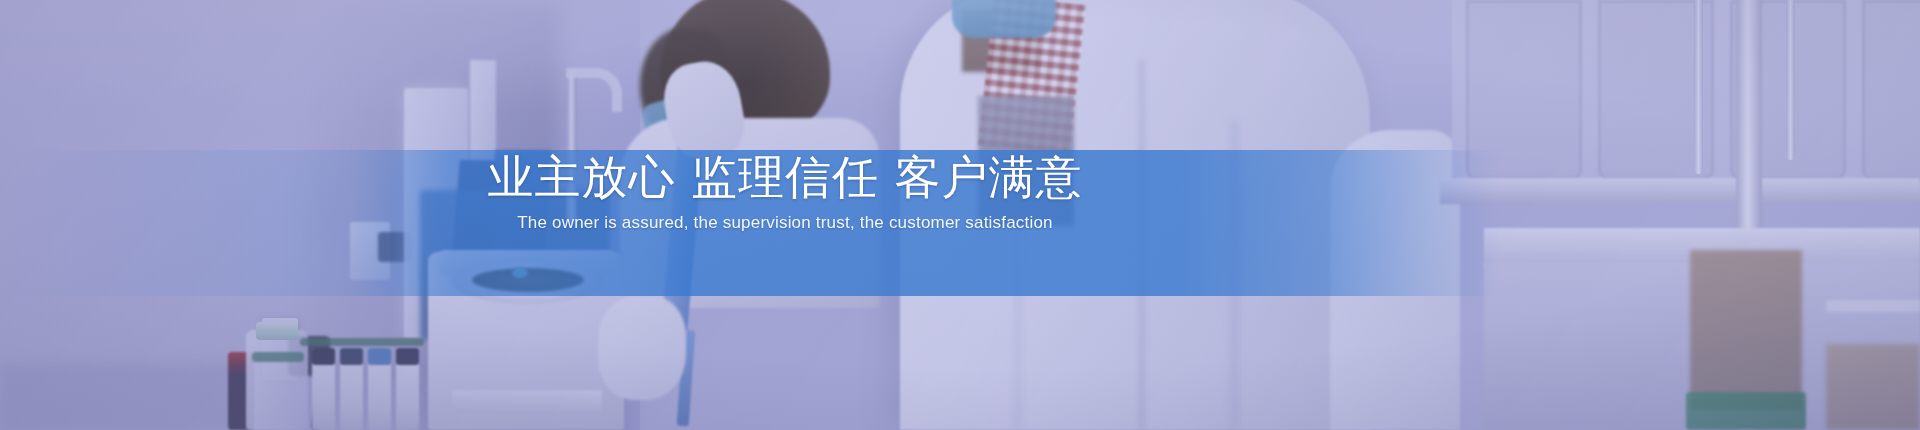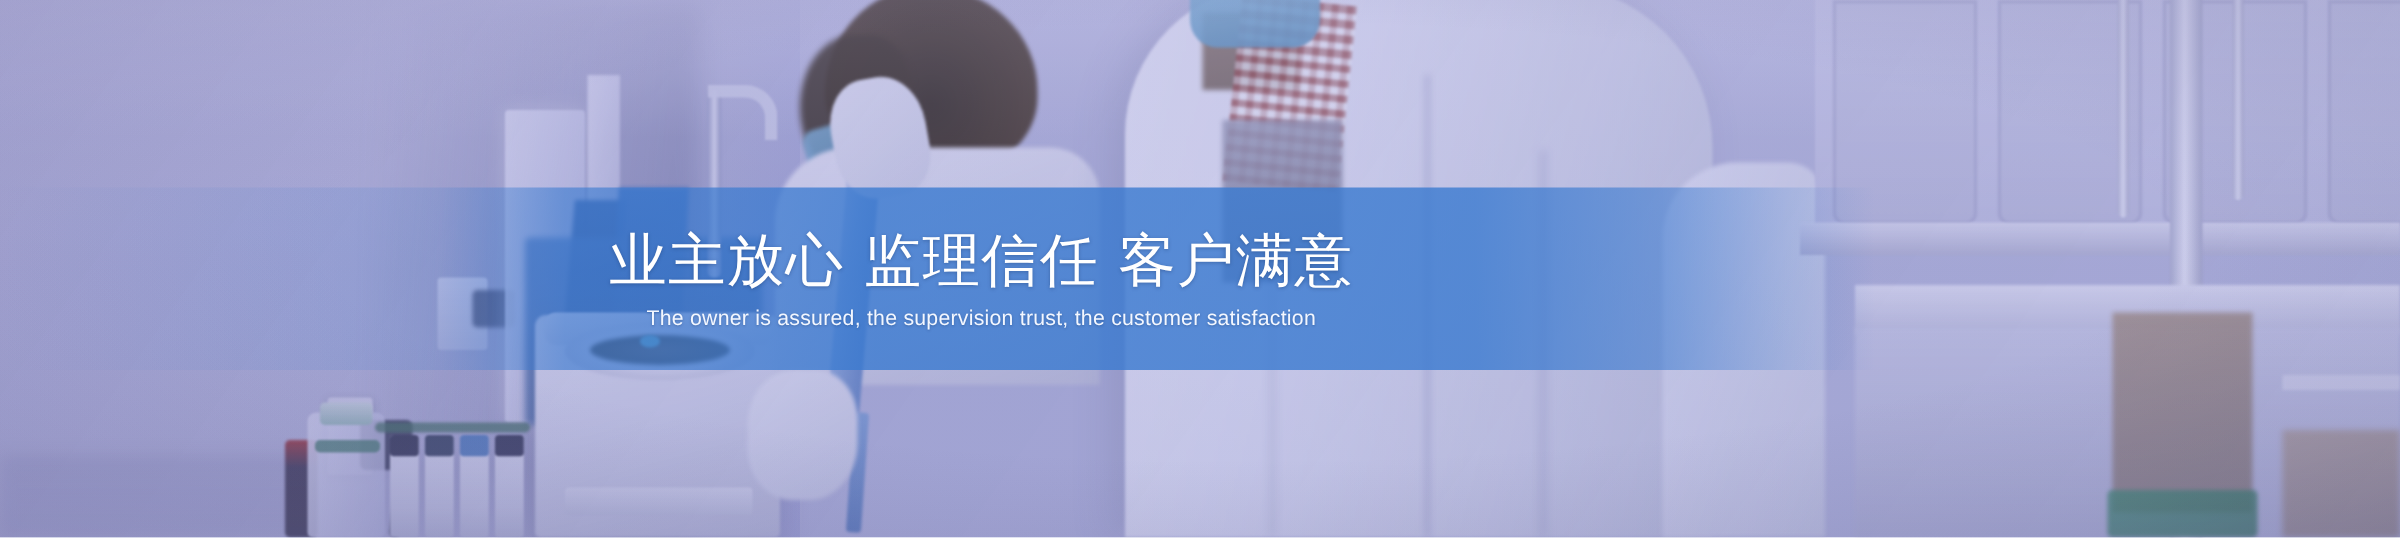--- a/index.html
+++ b/index.html
@@ -352,21 +352,21 @@
       rgba(58,122,208,.62)  452px,
       rgba(58,122,208,.80)  700px,
       rgba(58,122,208,.80)  1180px,
       rgba(58,122,208,.56)  1330px,
       rgba(58,122,208,.20)  1430px,
       rgba(58,122,208,0)    1500px);
   }
   .band-inner{
     position:absolute;left:0;top:0;width:1920px;height:146px;
     display:flex;flex-direction:column;
-    align-items:center;justify-content:center;
+    align-items:center;justify-content:flex-start;
     padding-left:0;
   }
   .band-text{
     width:1920px;
     margin-left:-350px;   
     text-align:center;
   }
   .headline{
     font-family:"DejaVu Sans","Liberation Sans",sans-serif;
     font-size:46px;

